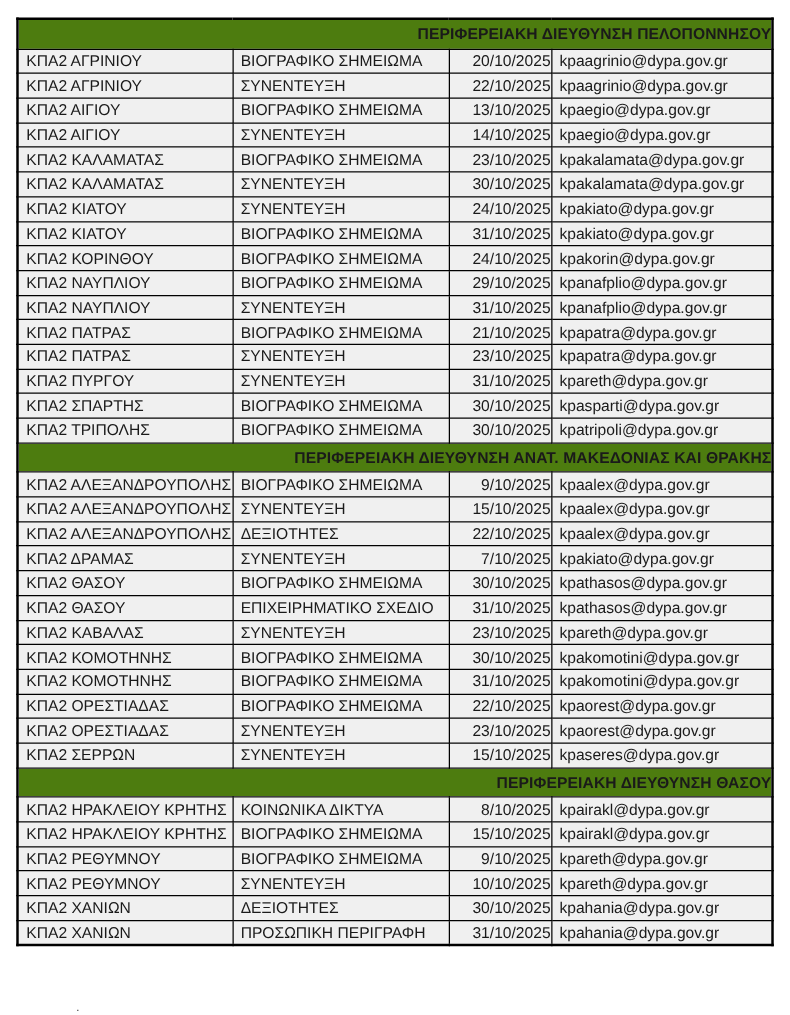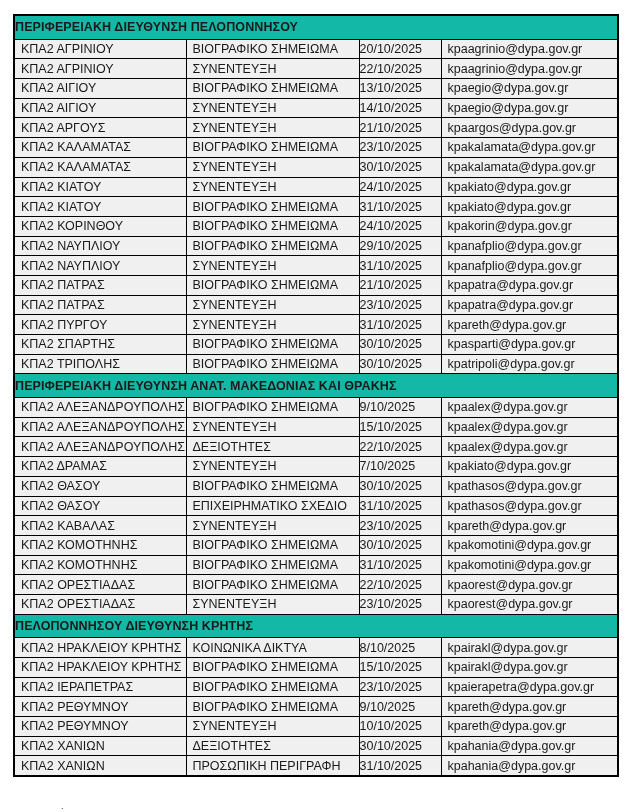--- a/index.html
+++ b/index.html
@@ -32,26 +32,26 @@
     color: #1a1a1a;
     font-size: 12.5px;
     line-height: 14px;
     height: 18.7px;
     padding: 0 2px 0 6px;
     white-space: nowrap;
     overflow: hidden;
     vertical-align: middle;
   }
   table.sched td.date {
-    text-align: left;
+    text-align: right;
     padding: 0;
   }
   table.sched td.section-cell {
-    background: #14b8a6;
-    text-align: left;
+    background: #4d7c0f;
+    text-align: right;
     font-weight: bold;
     font-size: 12.5px;
     height: 22.7px;
     padding: 0;
     letter-spacing: 0.1px;
   }
   .artifact-dot {
     position: absolute;
     left: 61px;
     top: 803px;
@@ -93,26 +93,20 @@
           <td class="date">13/10/2025</td>
           <td class="email">kpaegio@dypa.gov.gr</td>
         </tr>
         <tr>
           <td class="office">ΚΠΑ2 ΑΙΓΙΟΥ</td>
           <td class="type">ΣΥΝΕΝΤΕΥΞΗ</td>
           <td class="date">14/10/2025</td>
           <td class="email">kpaegio@dypa.gov.gr</td>
         </tr>
         <tr>
-          <td class="office">ΚΠΑ2 ΑΡΓΟΥΣ</td>
-          <td class="type">ΣΥΝΕΝΤΕΥΞΗ</td>
-          <td class="date">21/10/2025</td>
-          <td class="email">kpaargos@dypa.gov.gr</td>
-        </tr>
-        <tr>
           <td class="office">ΚΠΑ2 ΚΑΛΑΜΑΤΑΣ</td>
           <td class="type">ΒΙΟΓΡΑΦΙΚΟ ΣΗΜΕΙΩΜΑ</td>
           <td class="date">23/10/2025</td>
           <td class="email">kpakalamata@dypa.gov.gr</td>
         </tr>
         <tr>
           <td class="office">ΚΠΑ2 ΚΑΛΑΜΑΤΑΣ</td>
           <td class="type">ΣΥΝΕΝΤΕΥΞΗ</td>
           <td class="date">30/10/2025</td>
           <td class="email">kpakalamata@dypa.gov.gr</td>
@@ -240,39 +234,39 @@
           <td class="date">22/10/2025</td>
           <td class="email">kpaorest@dypa.gov.gr</td>
         </tr>
         <tr>
           <td class="office">ΚΠΑ2 ΟΡΕΣΤΙΑΔΑΣ</td>
           <td class="type">ΣΥΝΕΝΤΕΥΞΗ</td>
           <td class="date">23/10/2025</td>
           <td class="email">kpaorest@dypa.gov.gr</td>
         </tr>
         <tr>
-          <td colspan="4" class="section-cell">ΠΕΛΟΠΟΝΝΗΣΟΥ ΔΙΕΥΘΥΝΣΗ ΚΡΗΤΗΣ</td>
+          <td class="office">ΚΠΑ2 ΣΕΡΡΩΝ</td>
+          <td class="type">ΣΥΝΕΝΤΕΥΞΗ</td>
+          <td class="date">15/10/2025</td>
+          <td class="email">kpaseres@dypa.gov.gr</td>
+        </tr>
+        <tr>
+          <td colspan="4" class="section-cell">ΠΕΡΙΦΕΡΕΙΑΚΗ ΔΙΕΥΘΥΝΣΗ ΘΑΣΟΥ</td>
         </tr>
         <tr>
           <td class="office">ΚΠΑ2 ΗΡΑΚΛΕΙΟΥ ΚΡΗΤΗΣ</td>
           <td class="type">ΚΟΙΝΩΝΙΚΑ ΔΙΚΤΥΑ</td>
           <td class="date">8/10/2025</td>
           <td class="email">kpairakl@dypa.gov.gr</td>
         </tr>
         <tr>
           <td class="office">ΚΠΑ2 ΗΡΑΚΛΕΙΟΥ ΚΡΗΤΗΣ</td>
           <td class="type">ΒΙΟΓΡΑΦΙΚΟ ΣΗΜΕΙΩΜΑ</td>
           <td class="date">15/10/2025</td>
           <td class="email">kpairakl@dypa.gov.gr</td>
-        </tr>
-        <tr>
-          <td class="office">ΚΠΑ2 ΙΕΡΑΠΕΤΡΑΣ</td>
-          <td class="type">ΒΙΟΓΡΑΦΙΚΟ ΣΗΜΕΙΩΜΑ</td>
-          <td class="date">23/10/2025</td>
-          <td class="email">kpaierapetra@dypa.gov.gr</td>
         </tr>
         <tr>
           <td class="office">ΚΠΑ2 ΡΕΘΥΜΝΟΥ</td>
           <td class="type">ΒΙΟΓΡΑΦΙΚΟ ΣΗΜΕΙΩΜΑ</td>
           <td class="date">9/10/2025</td>
           <td class="email">kpareth@dypa.gov.gr</td>
         </tr>
         <tr>
           <td class="office">ΚΠΑ2 ΡΕΘΥΜΝΟΥ</td>
           <td class="type">ΣΥΝΕΝΤΕΥΞΗ</td>

